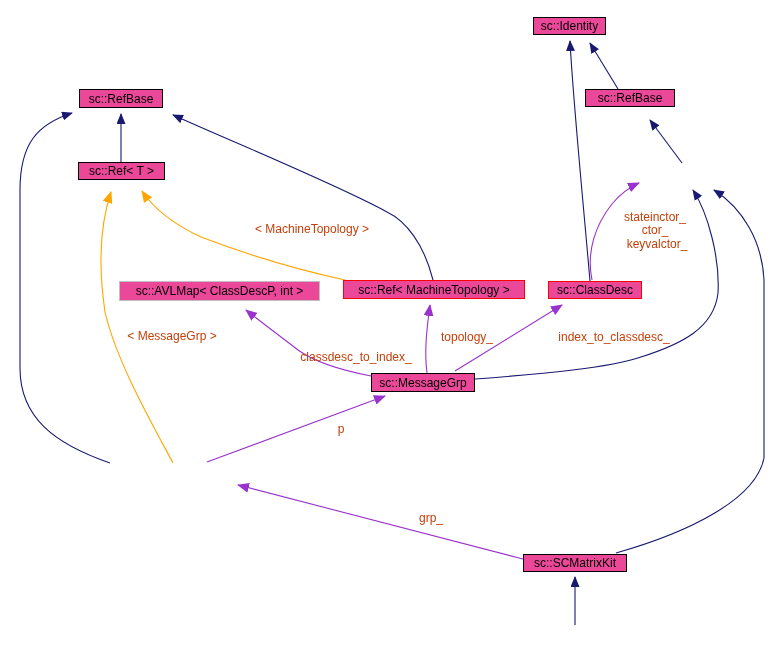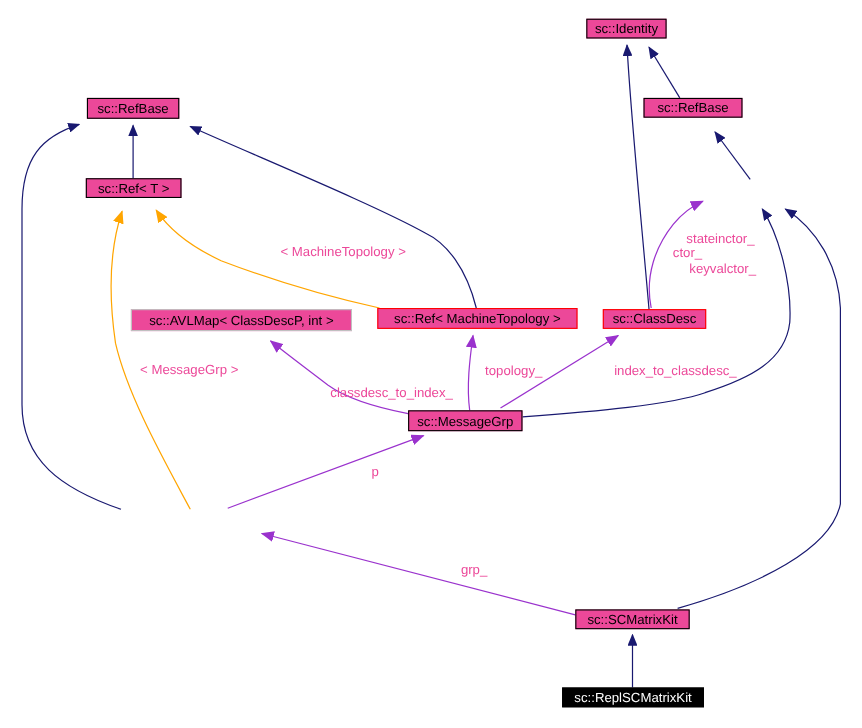--- a/index.html
+++ b/index.html
@@ -11,21 +11,21 @@
   .node{
     position:absolute;box-sizing:border-box;border:1px solid #000000;background:#ec4899;
     display:flex;align-items:center;justify-content:center;
     font-size:12px;line-height:1;white-space:nowrap;color:#000000;padding:0 2px;cursor:pointer;
   }
   .node.external{border-color:#ff0000;}
   .node.instantiated{border-color:#c0c0c0;}
   .node.current{background:#000000;color:#ffffff;border-color:#000000;cursor:default;}
   .edge-label{
     position:absolute;transform:translateX(-50%);
-    font-size:12px;line-height:1;white-space:nowrap;color:#ec4899;
+    font-size:12px;line-height:1;white-space:nowrap;color:#c2410c;
   }
 </style>
 </head>
 <body>
 
 <div class="canvas">
 
   <svg class="edges" width="784" height="662" viewBox="0 0 784 662" xmlns="http://www.w3.org/2000/svg">
     <defs>
       <marker id="arrow-blue" viewBox="0 0 11 9" refX="10" refY="4.5" markerWidth="11" markerHeight="9" markerUnits="userSpaceOnUse" orient="auto">
@@ -62,26 +62,25 @@
 
   <div class="node" style="left:533px;top:17px;width:73px;height:18px;">sc::Identity</div>
   <div class="node" style="left:585px;top:89px;width:90px;height:18px;">sc::RefBase</div>
   <div class="node" style="left:79px;top:89px;width:84px;height:19px;">sc::RefBase</div>
   <div class="node" style="left:78px;top:162px;width:87px;height:18px;">sc::Ref&lt; T &gt;</div>
   <div class="node external" style="left:343px;top:280px;width:182px;height:19px;">sc::Ref&lt; MachineTopology &gt;</div>
   <div class="node instantiated" style="left:119px;top:281px;width:201px;height:20px;">sc::AVLMap&lt; ClassDescP, int &gt;</div>
   <div class="node external" style="left:548px;top:281px;width:94px;height:18px;">sc::ClassDesc</div>
   <div class="node" style="left:371px;top:373px;width:104px;height:19px;">sc::MessageGrp</div>
   <div class="node" style="left:523px;top:554px;width:104px;height:18px;">sc::SCMatrixKit</div>
-  <div class="node current" style="left:511px;top:625px;width:129px;height:18px;">sc::ReplSCMatrixKit</div>
 
   <div class="edge-label" style="left:312px;top:223px;">&lt; MachineTopology &gt;</div>
   <div class="edge-label" style="left:172px;top:330px;">&lt; MessageGrp &gt;</div>
   <div class="edge-label" style="left:356px;top:312px;margin-top:39px;">classdesc_to_index_</div>
   <div class="edge-label" style="left:467px;top:331px;">topology_</div>
   <div class="edge-label" style="left:614px;top:331px;">index_to_classdesc_</div>
   <div class="edge-label" style="left:655px;top:211px;">stateinctor_</div>
-  <div class="edge-label" style="left:625px;top:224px;">ctor_</div>
+  <div class="edge-label" style="left:655px;top:224px;">ctor_</div>
   <div class="edge-label" style="left:657px;top:238px;">keyvalctor_</div>
   <div class="edge-label" style="left:341px;top:423px;">p</div>
   <div class="edge-label" style="left:431px;top:512px;">grp_</div>
 
 </div>
 
 </body></html>

